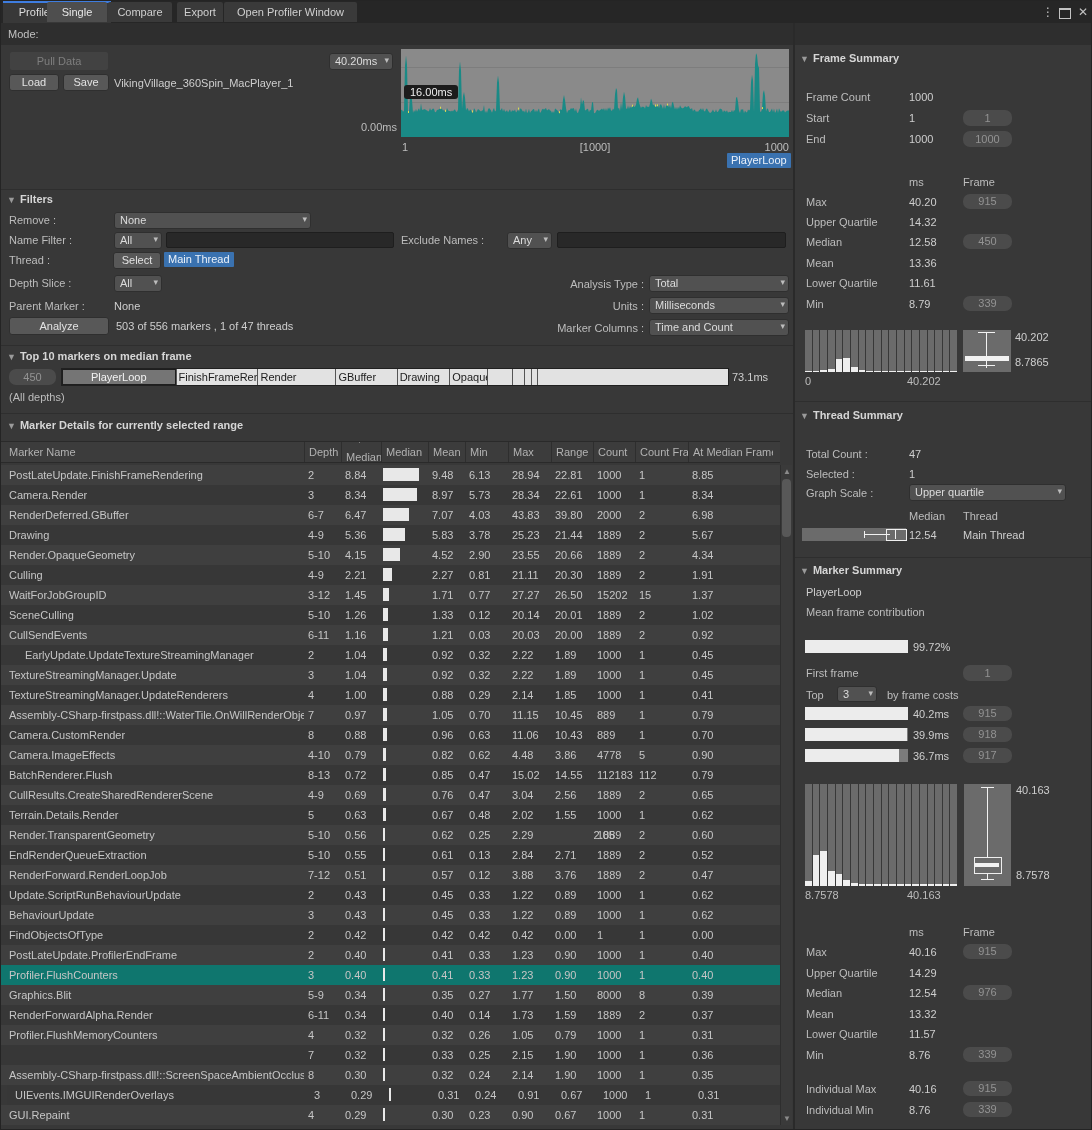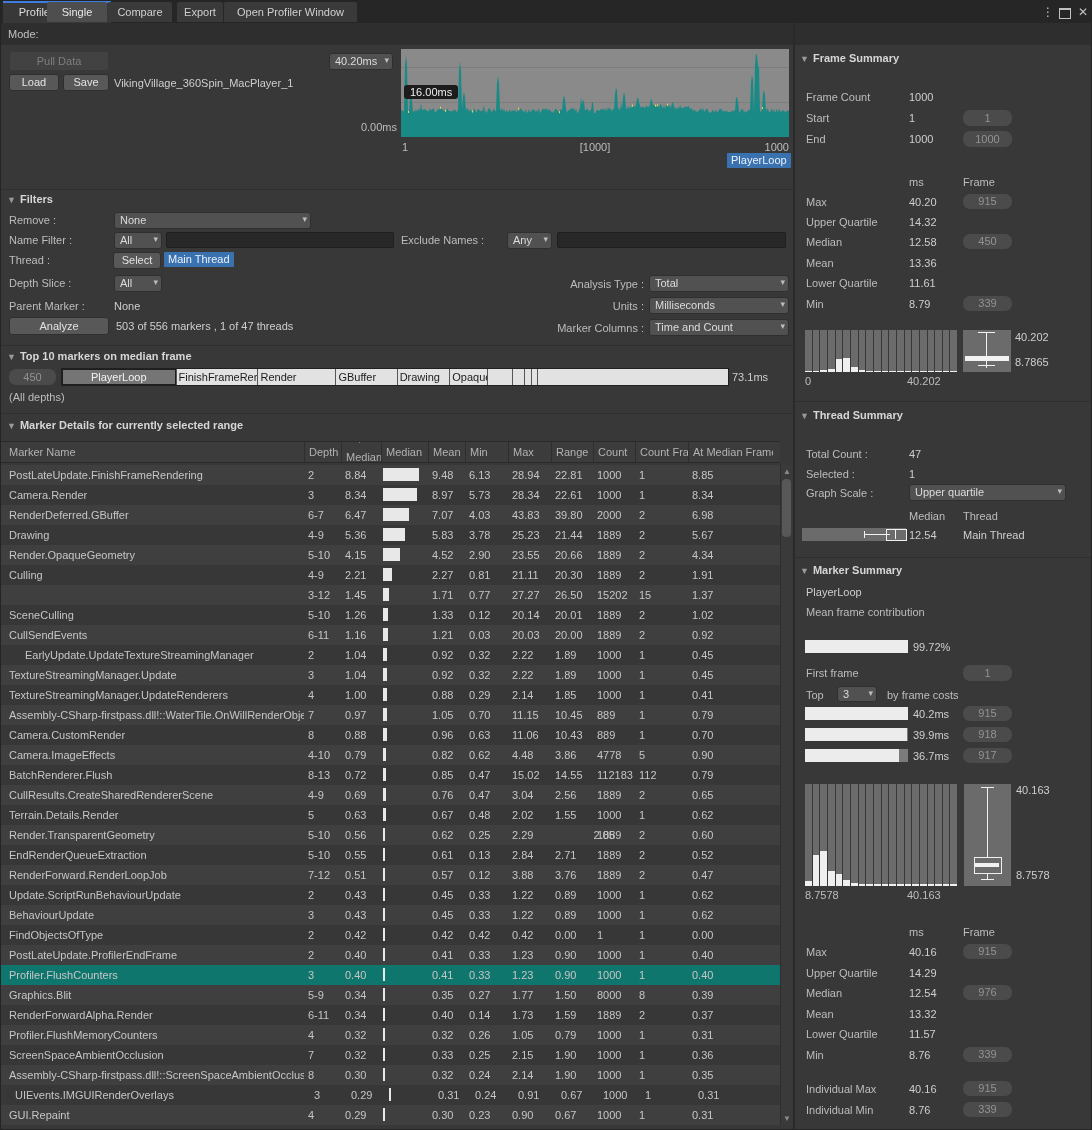--- a/index.html
+++ b/index.html
@@ -268,20 +268,21 @@
         </div>
         <div class="cell" style="left: 427px; width: 37px;">2.27</div>
         <div class="cell" style="left: 464px; width: 43px;">0.81</div>
         <div class="cell" style="left: 507px; width: 43px;">21.11</div>
         <div class="cell" style="left: 550px; width: 42px;">20.30</div>
         <div class="cell" style="left: 592px; width: 42px;">1889</div>
         <div class="cell" style="left: 634px; width: 53px;">2</div>
         <div class="cell" style="left: 687px; width: 85px;">1.91</div>
       </div>
       <div class="mrow" style="top: 584px; background: rgb(63, 63, 63);">
+        <div class="cell" style="left: 0px; width: 303px; padding-left: 8px;">WaitForJobGroupID</div>
         <div class="cell" style="left: 303px; width: 37px;">3-12</div>
         <div class="cell" style="left: 340px; width: 40px;">1.45</div>
         <div class="cell" style="left: 380px; width: 47px;">
           <div class="mbar" style="left: 2px; width: 6px;"></div>
         </div>
         <div class="cell" style="left: 427px; width: 37px;">1.71</div>
         <div class="cell" style="left: 464px; width: 43px;">0.77</div>
         <div class="cell" style="left: 507px; width: 43px;">27.27</div>
         <div class="cell" style="left: 550px; width: 42px;">26.50</div>
         <div class="cell" style="left: 592px; width: 42px;">15202</div>
@@ -612,21 +613,20 @@
         </div>
         <div class="cell" style="left: 427px; width: 37px;">0.32</div>
         <div class="cell" style="left: 464px; width: 43px;">0.26</div>
         <div class="cell" style="left: 507px; width: 43px;">1.05</div>
         <div class="cell" style="left: 550px; width: 42px;">0.79</div>
         <div class="cell" style="left: 592px; width: 42px;">1000</div>
         <div class="cell" style="left: 634px; width: 53px;">1</div>
         <div class="cell" style="left: 687px; width: 85px;">0.31</div>
       </div>
       <div class="mrow" style="top: 1044px; background: rgb(55, 55, 55);">
-        <div class="cell" style="left: 0px; width: 303px; padding-left: 8px;">ScreenSpaceAmbientOcclusion</div>
         <div class="cell" style="left: 303px; width: 37px;">7</div>
         <div class="cell" style="left: 340px; width: 40px;">0.32</div>
         <div class="cell" style="left: 380px; width: 47px;">
           <div class="mbar" style="left: 2px; width: 2px;"></div>
         </div>
         <div class="cell" style="left: 427px; width: 37px;">0.33</div>
         <div class="cell" style="left: 464px; width: 43px;">0.25</div>
         <div class="cell" style="left: 507px; width: 43px;">2.15</div>
         <div class="cell" style="left: 550px; width: 42px;">1.90</div>
         <div class="cell" style="left: 592px; width: 42px;">1000</div>

